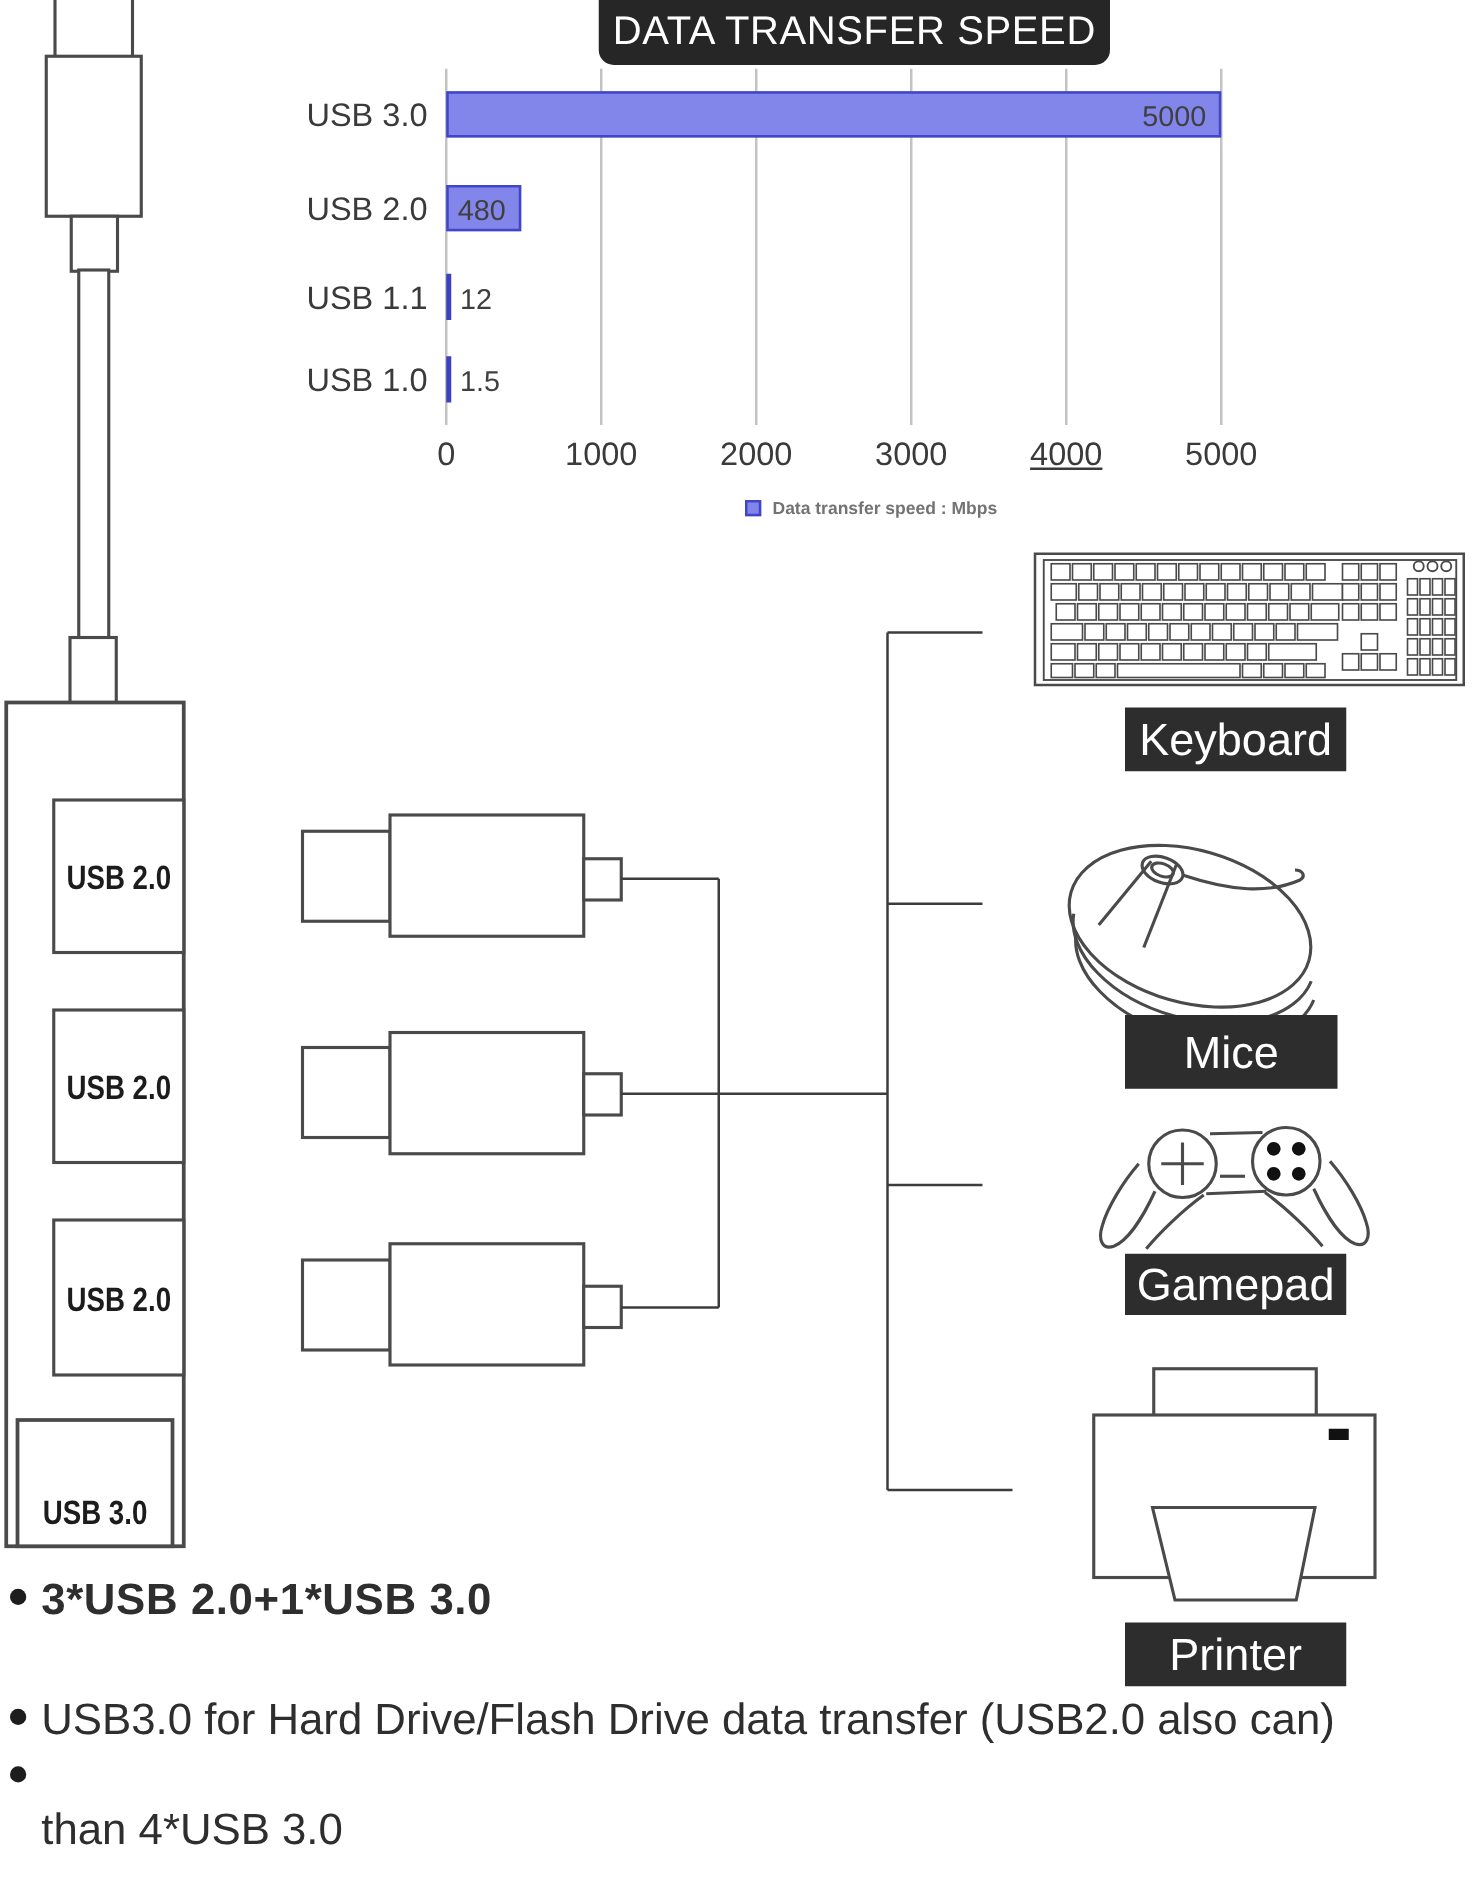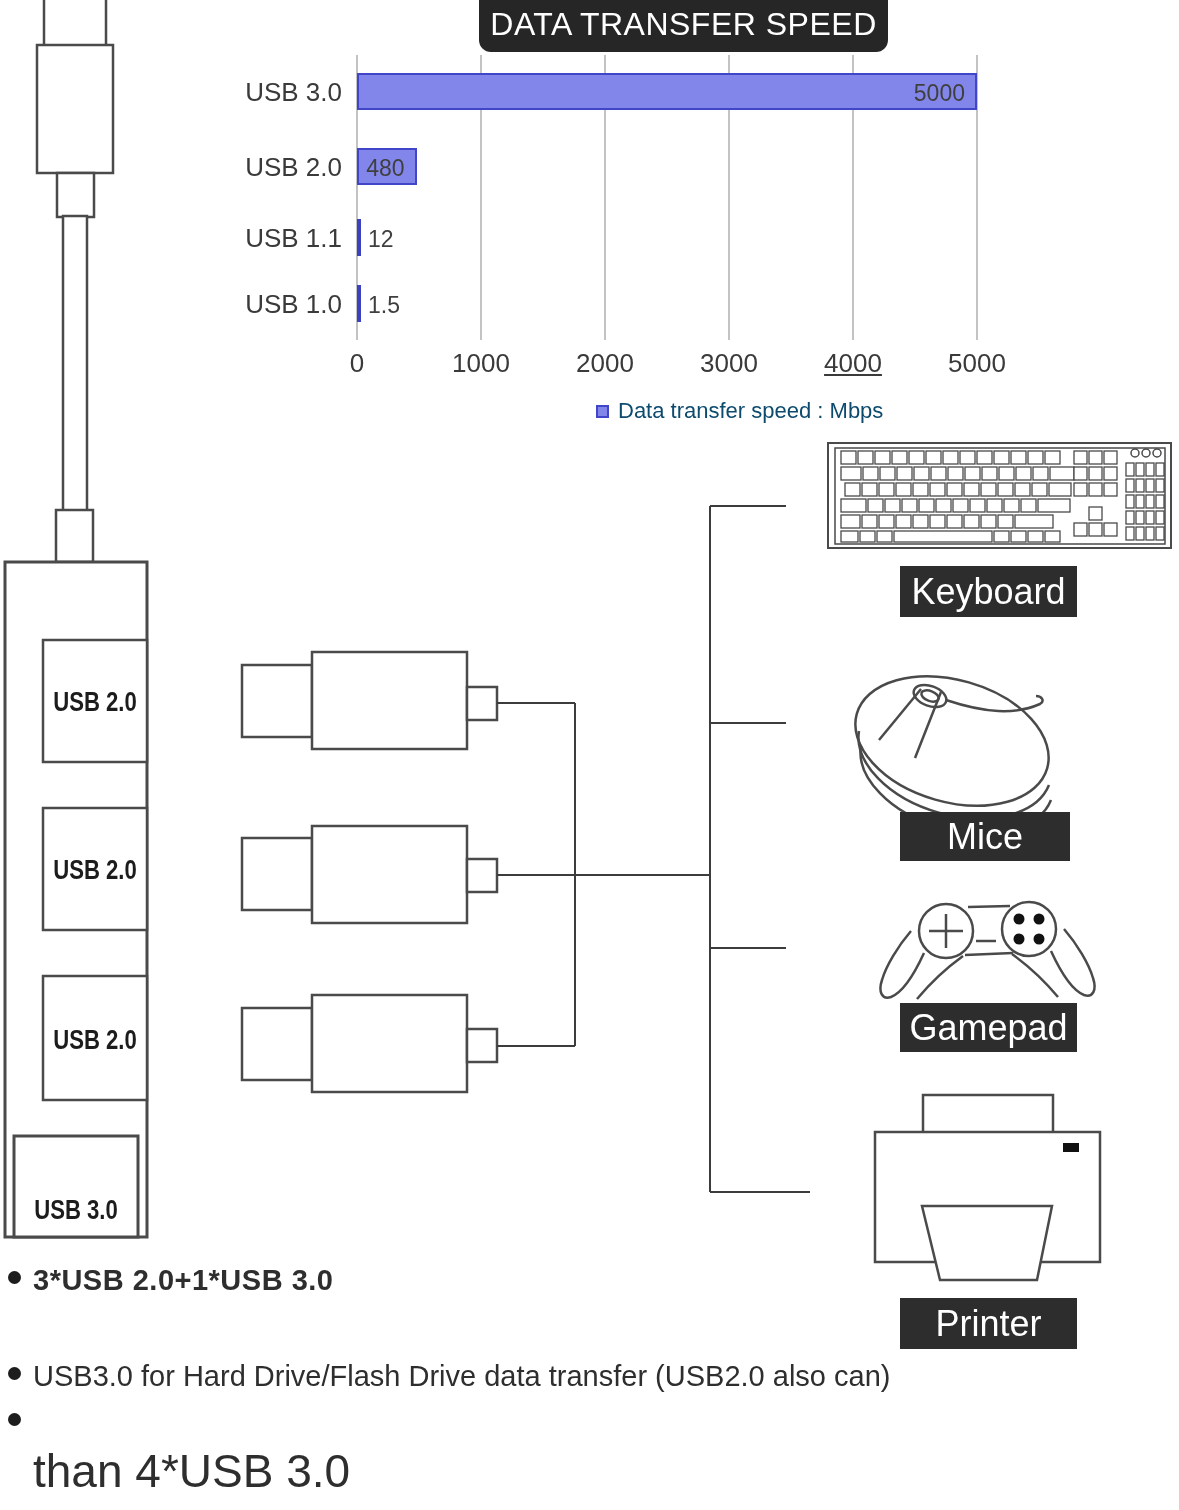--- a/index.html
+++ b/index.html
@@ -10,36 +10,36 @@
   #chart-title{position:absolute;left:249px;top:-12px;width:409px;height:64px;
         border-radius:12px;display:flex;align-items:flex-end;justify-content:center;
         color:#fff;font-size:32px;padding-bottom:9px;box-sizing:border-box;letter-spacing:.5px;}
   .gridline{position:absolute;width:2px;top:55px;height:285px;background:#c3c3c3;}
   .cat-label{position:absolute;left:0;width:112px;text-align:right;font-size:26px;color:#3a3a3a;}
   .bar{position:absolute;height:37px;box-sizing:border-box;}
   .val-label{position:absolute;font-size:23px;color:#3f3f3f;}
   .tick-label{position:absolute;top:348px;width:90px;text-align:center;font-size:26px;color:#3a3a3a;}
   #legend{position:absolute;left:366px;top:398px;display:flex;align-items:center;gap:9px;}
   #legend-swatch{width:13px;height:13px;box-sizing:border-box;}
-  #legend-text{font-size:22px;color:#0c4a6e;}
+  #legend-text{font-size:14px;color:#737373;font-weight:bold;}
   
   #lineart{position:absolute;left:0;top:0;}
   
   .dev-label{position:absolute;display:flex;align-items:center;justify-content:center;
         color:#fff;font-size:36px;}
   
   .port-label{position:absolute;font-weight:700;font-size:27px;color:#1c1c1c;
         transform:scaleX(.82);transform-origin:center;white-space:nowrap;
         display:flex;align-items:center;justify-content:center;}
   
   .bullet{position:absolute;left:8px;display:flex;align-items:flex-start;width:1165px;}
   .dot{width:13px;height:13px;border-radius:50%;background:#1d1d1d;margin:13px 12px 0 0;flex:0 0 13px;}
-  .btext{font-size:29px;color:#2e2e2e;line-height:44px;white-space:nowrap;}
+  .btext{font-size:35px;color:#2e2e2e;line-height:44px;white-space:nowrap;}
   .bold .btext{font-weight:700;letter-spacing:.5px;}
-  .b-line2{position:absolute;left:33px;font-size:46px;color:#2e2e2e;white-space:nowrap;}
+  .b-line2{position:absolute;left:33px;font-size:35px;color:#2e2e2e;white-space:nowrap;}
 </style>
 </head>
 <body>
 
 <div id="page">
 
   <div id="chart">
     <div id="chart-title" style="background: rgb(38, 38, 38);">DATA TRANSFER SPEED</div>
     <div id="chart-rows">
         <div class="gridline" style="left: 126px;"></div>
@@ -270,21 +270,21 @@
       </g>
     </g>
   </svg>
 
   <div class="port-label" style="left:43px;top:684px;width:104px;height:36px;">USB 2.0</div>
   <div class="port-label" style="left:43px;top:852px;width:104px;height:36px;">USB 2.0</div>
   <div class="port-label" style="left:43px;top:1022px;width:104px;height:36px;">USB 2.0</div>
   <div class="port-label" style="left:14px;top:1192px;width:124px;height:36px;">USB 3.0</div>
 
   <div class="dev-label" style="left: 900px; top: 566px; width: 177px; height: 51px; background: rgb(45, 45, 45);">Keyboard</div>
-  <div class="dev-label" style="left: 900px; top: 812px; width: 170px; height: 49px; background: rgb(45, 45, 45);">Mice</div>
+  <div class="dev-label" style="left: 900px; top: 812px; width: 170px; height: 59px; background: rgb(45, 45, 45);">Mice</div>
   <div class="dev-label" style="left: 900px; top: 1003px; width: 177px; height: 49px; background: rgb(45, 45, 45);">Gamepad</div>
   <div class="dev-label" style="left: 900px; top: 1298px; width: 177px; height: 51px; background: rgb(45, 45, 45);">Printer</div>
 
   <div class="bullet bold" style="top:1258px;">
     <span class="dot"></span>
     <span class="btext">3*USB 2.0+1*USB 3.0</span>
   </div>
   <div class="bullet" style="top:1354px;">
     <span class="dot"></span>
     <span class="btext">USB3.0 for Hard Drive/Flash Drive data transfer (USB2.0 also can)</span>

